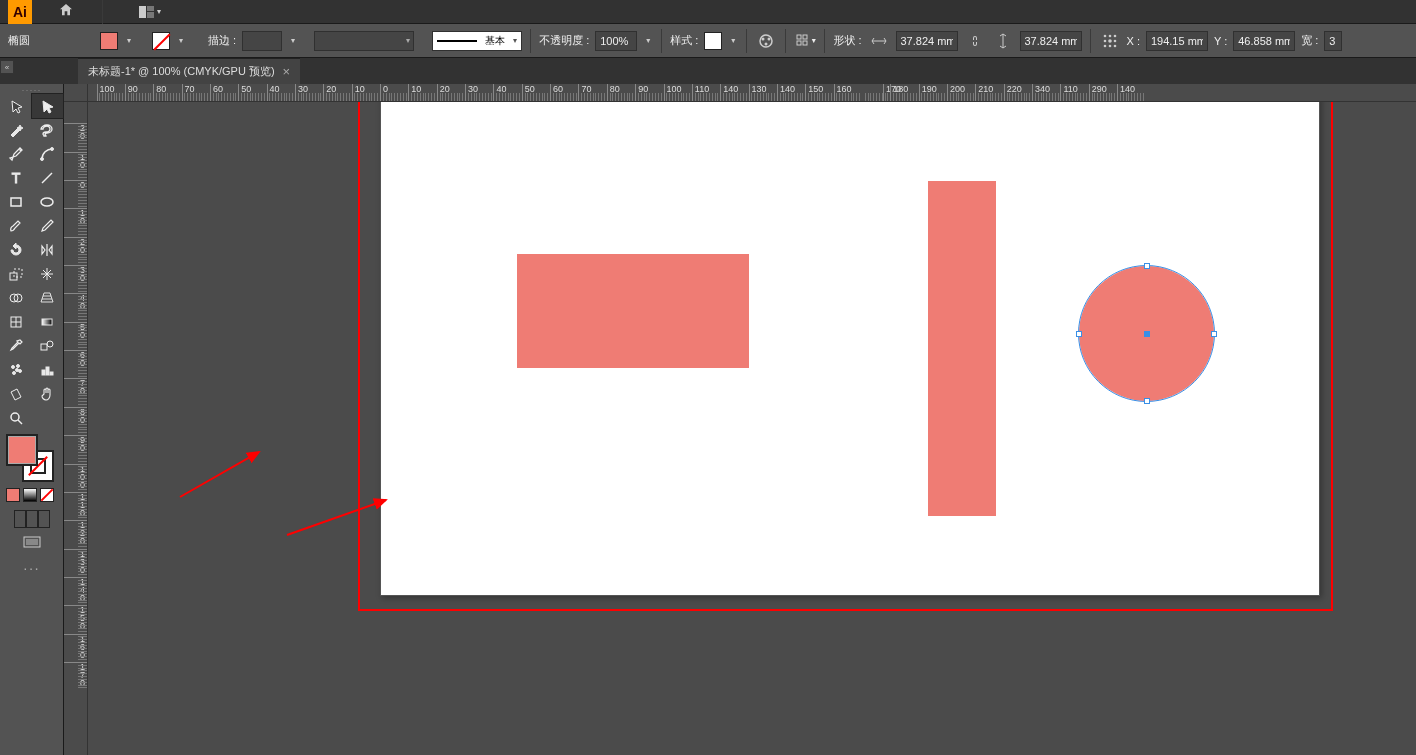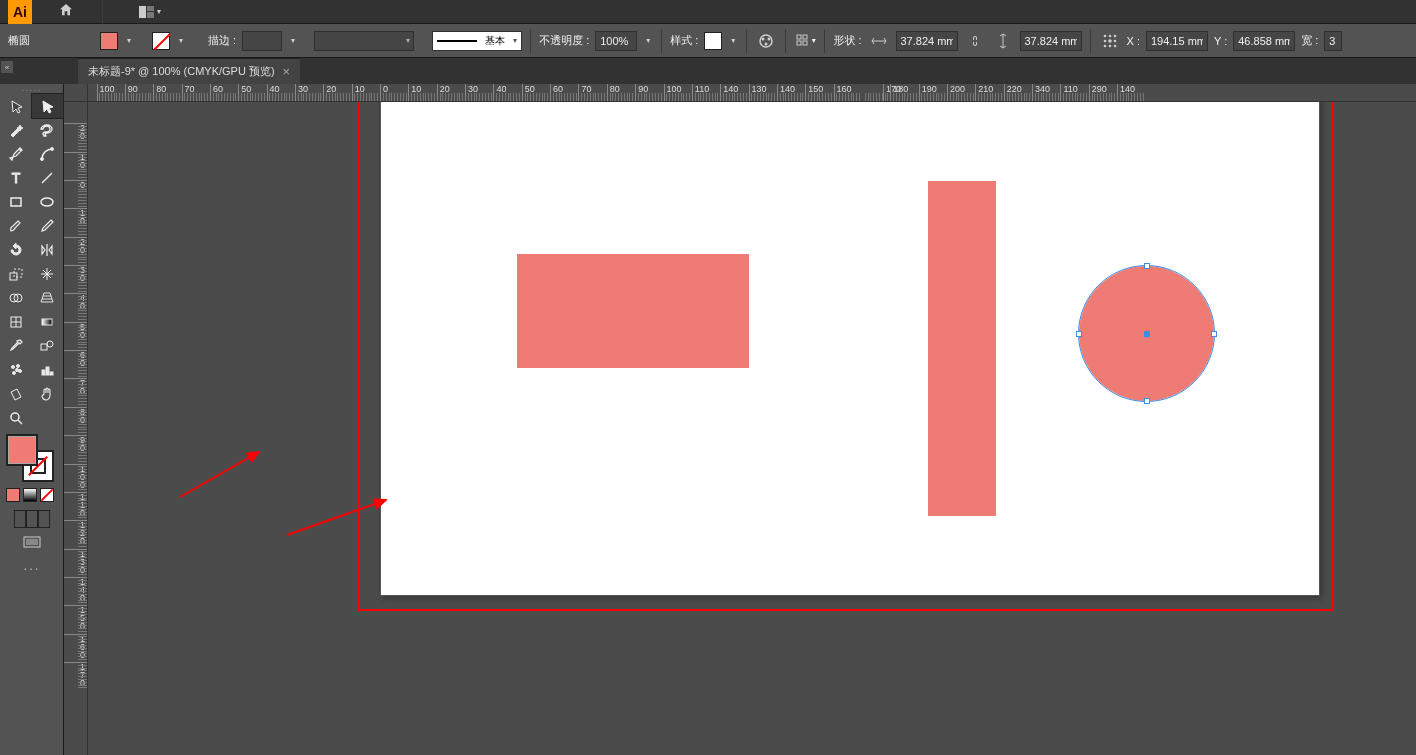--- a/index.html
+++ b/index.html
@@ -173,21 +173,21 @@
   <input class="cb-input" style="width: 62px;" value="194.15 mm">
   <span class="cb-label">Y :</span>
   <input class="cb-input" style="width: 62px;" value="46.858 mm">
   <span class="cb-label">宽 :</span>
   <input class="cb-input" style="width: 18px;" value="3">
 </div>
 
 <div class="tab-bar">
   <div class="collapse-btn">«</div>
   <div class="doc-tab">
-    <span>未标题-9* @ 100% (CMYK/GPU 预览)</span>
+    <span>未标题-1* @ 100% (CMYK/GPU 预览)</span>
     <span class="close">×</span>
   </div>
 </div>
 
 <div class="workspace">
 
   <div class="toolbox">
     <div class="tool-drag">·····</div>
     <div id="tool-rows">
         <div class="tool-row">

